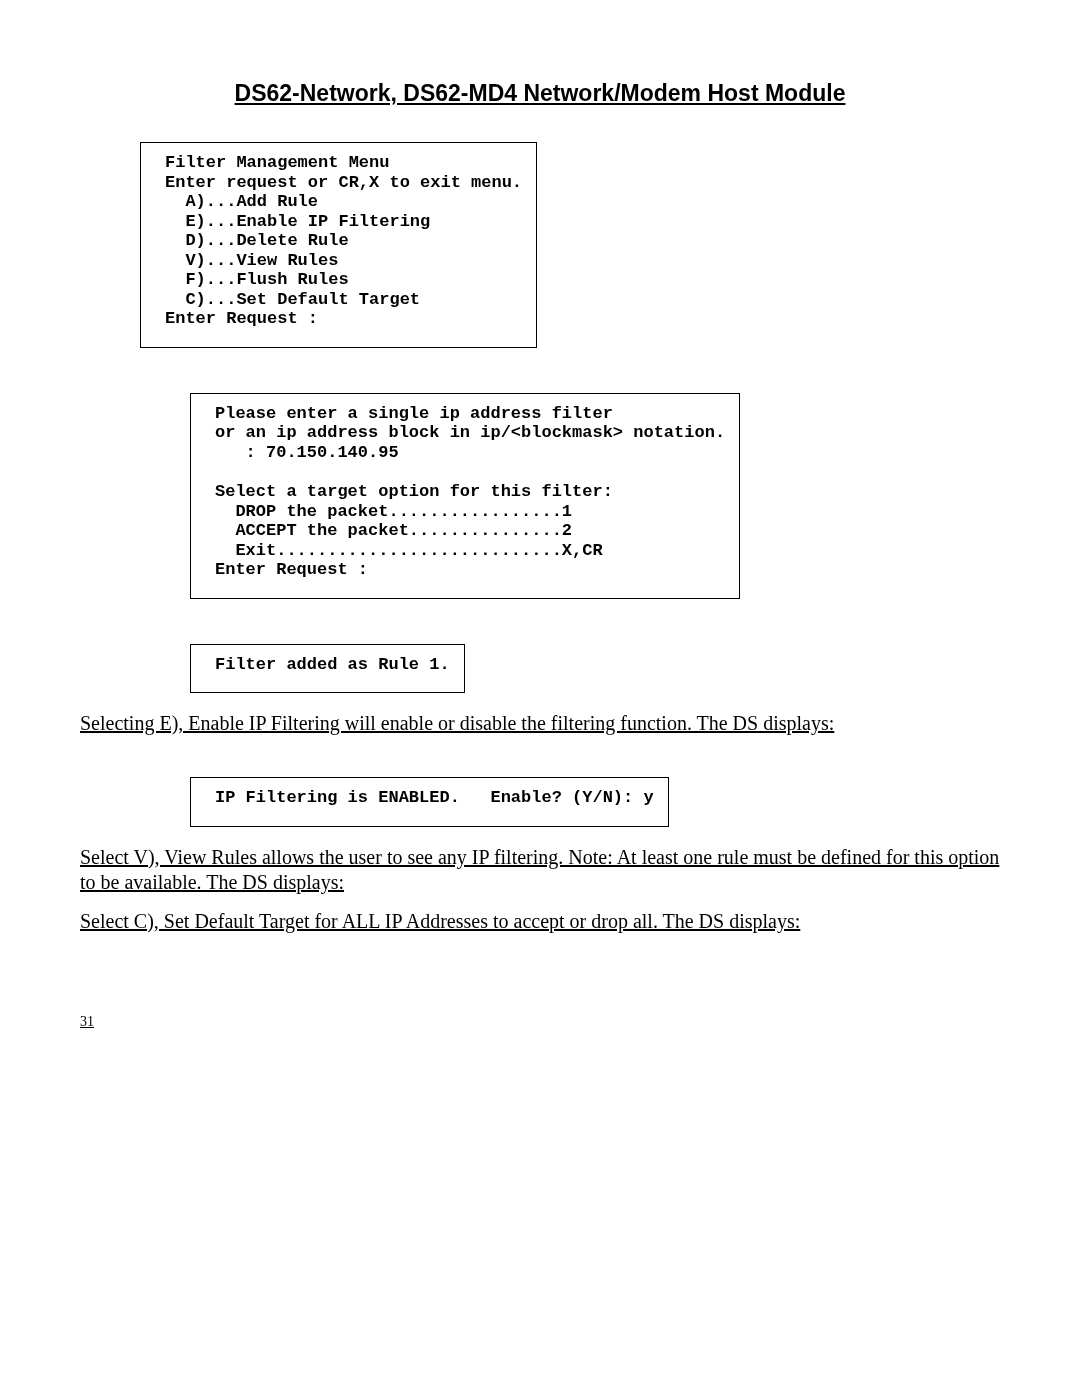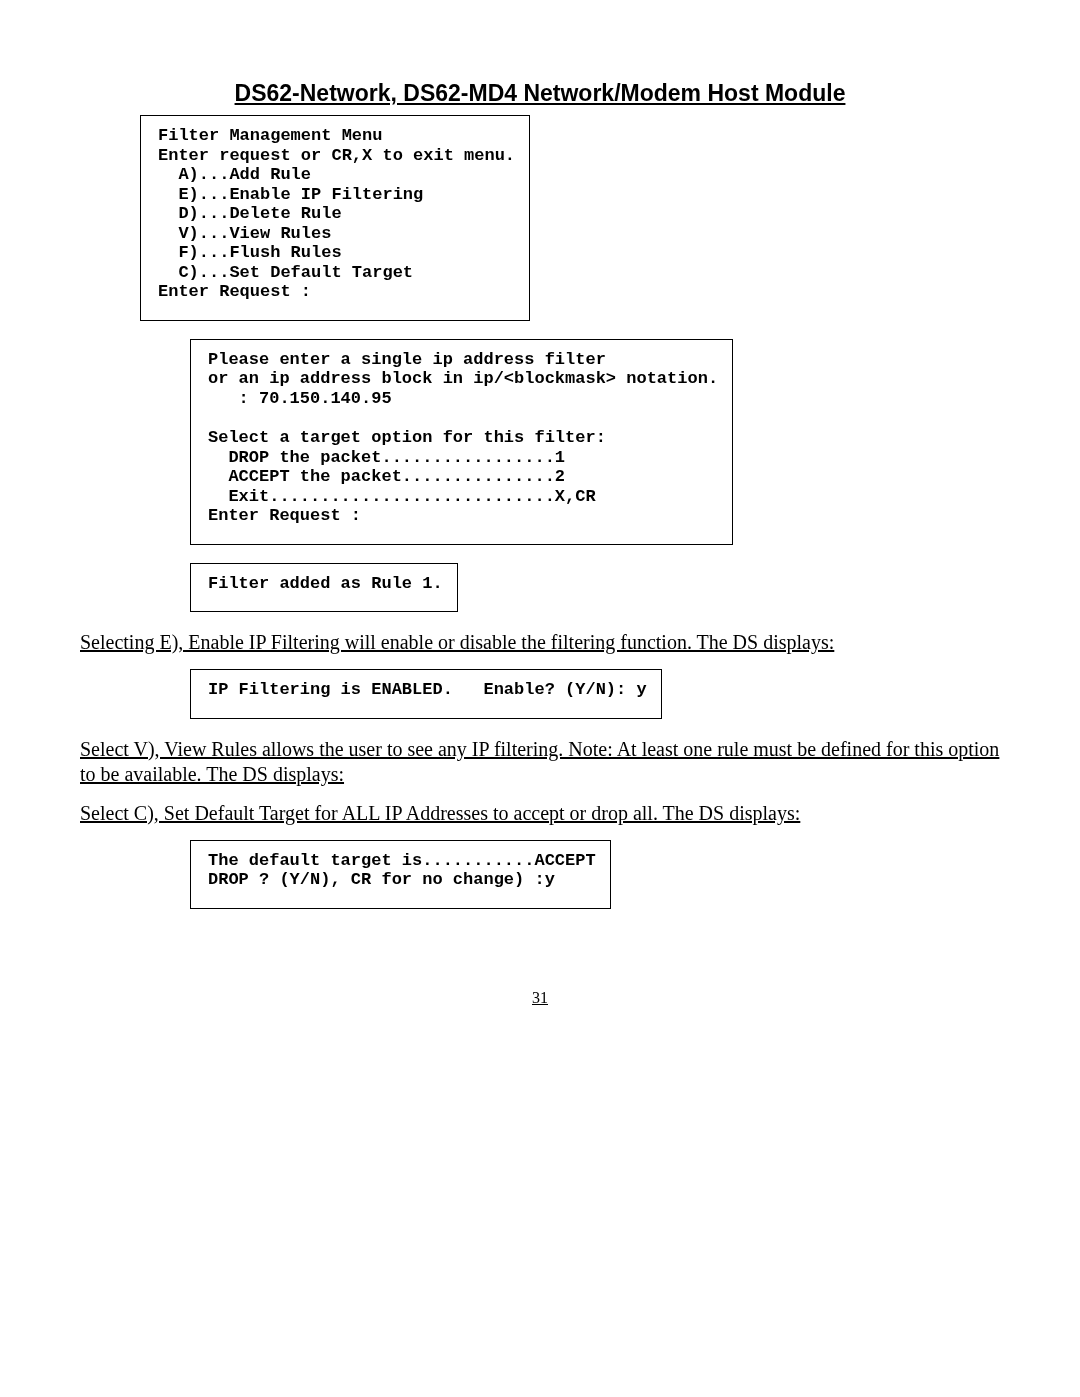--- a/index.html
+++ b/index.html
@@ -21,37 +21,38 @@
     font-size: 23px;
     margin: 20px 0 8px 0;
   }
   .terminal-box {
     border: 1.5px solid #000;
     font-family: "Courier New", Courier, monospace;
     font-weight: bold;
     font-size: 17px;
     line-height: 1.15;
     white-space: pre;
-    padding: 10px 14px 18px 17px;
+    padding: 10px 14px 18px 24px;
     display: inline-block;
     box-sizing: border-box;
+    margin-top: 27px;
   }
   .box-row {
     margin: 4px 0 18px 0;
   }
   .para {
     font-size: 20px;
     line-height: 1.25;
     margin: 14px 0;
   }
   .indent-110 { padding-left: 110px; }
   .indent-60 { padding-left: 60px; }
   .page-num {
-    text-align: center;
-    font-size: 16px;
+    text-align: left;
+    font-size: 14px;
     margin-top: 80px;
   }
 </style>
 </head>
 <body>
 
 <div class="page">
 
   <div class="doc-title">DS62-Network, DS62-MD4 Network/Modem Host Module</div>
 
@@ -89,21 +90,17 @@
 
   <div class="box-row indent-110">
     <div class="terminal-box">IP Filtering is ENABLED.   Enable? (Y/N): y</div>
   </div>
 
   <div class="para">Select V), View Rules allows the user to see any IP filtering. Note: At least one rule must be defined for this option to be available. The DS displays:</div>
 
 
   <div class="para">Select C), Set Default Target for ALL IP Addresses to accept or drop all. The DS displays:</div>
 
-  <div class="box-row indent-110">
-    <div class="terminal-box">The default target is...........ACCEPT
-DROP ? (Y/N), CR for no change) :y</div>
-  </div>
 
 
   <div class="page-num">31</div>
 
 </div>
 
 </body></html>

